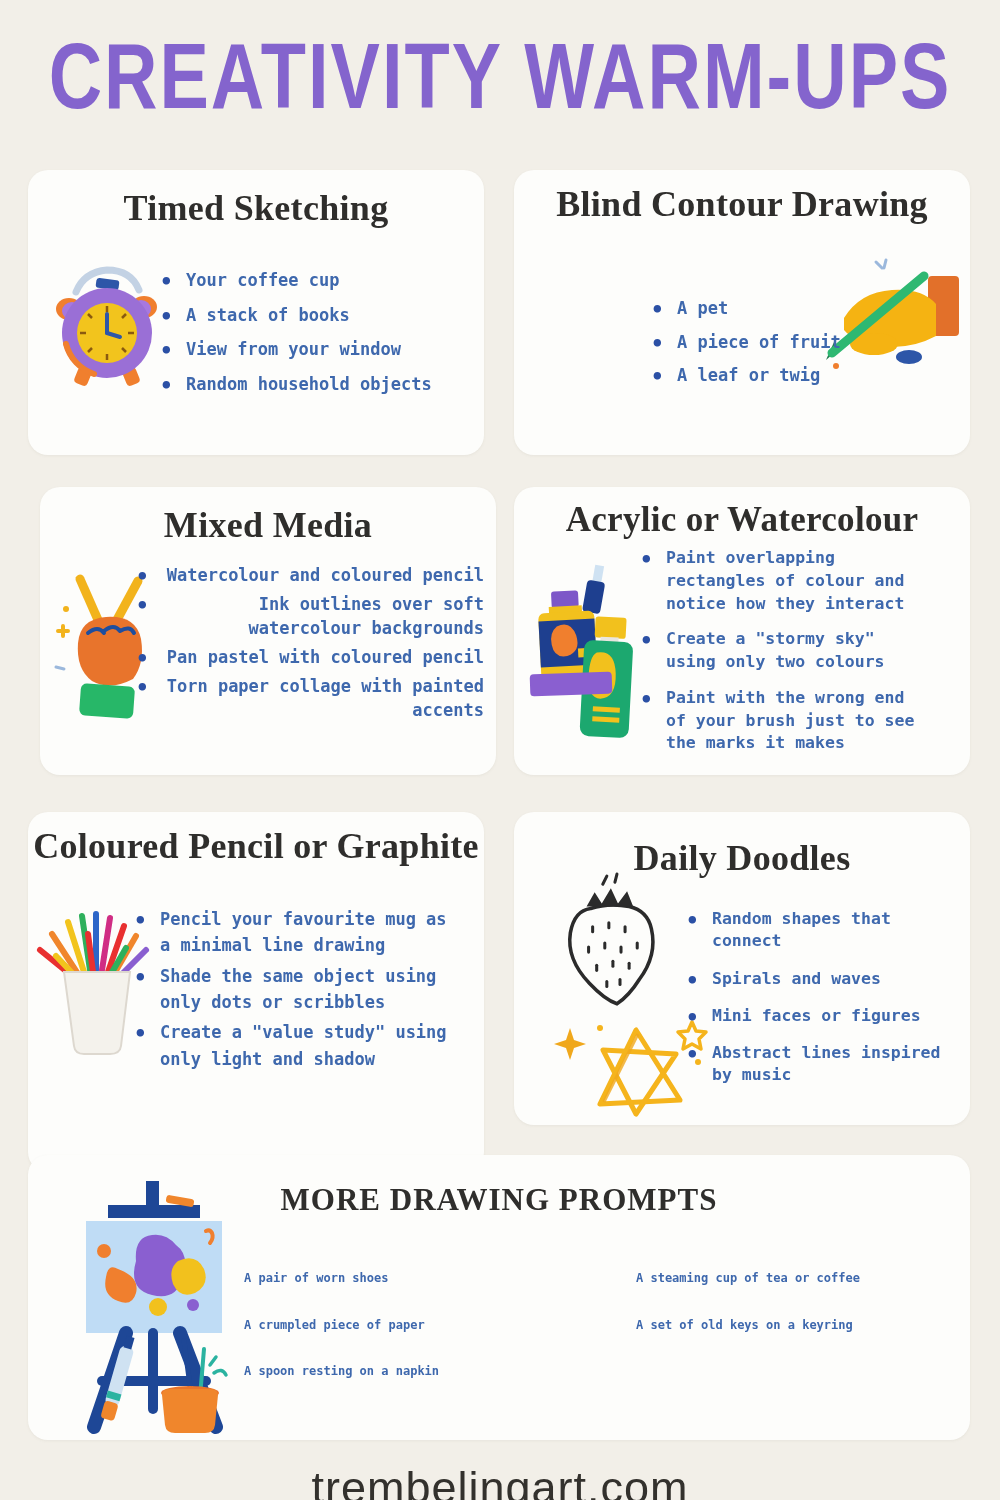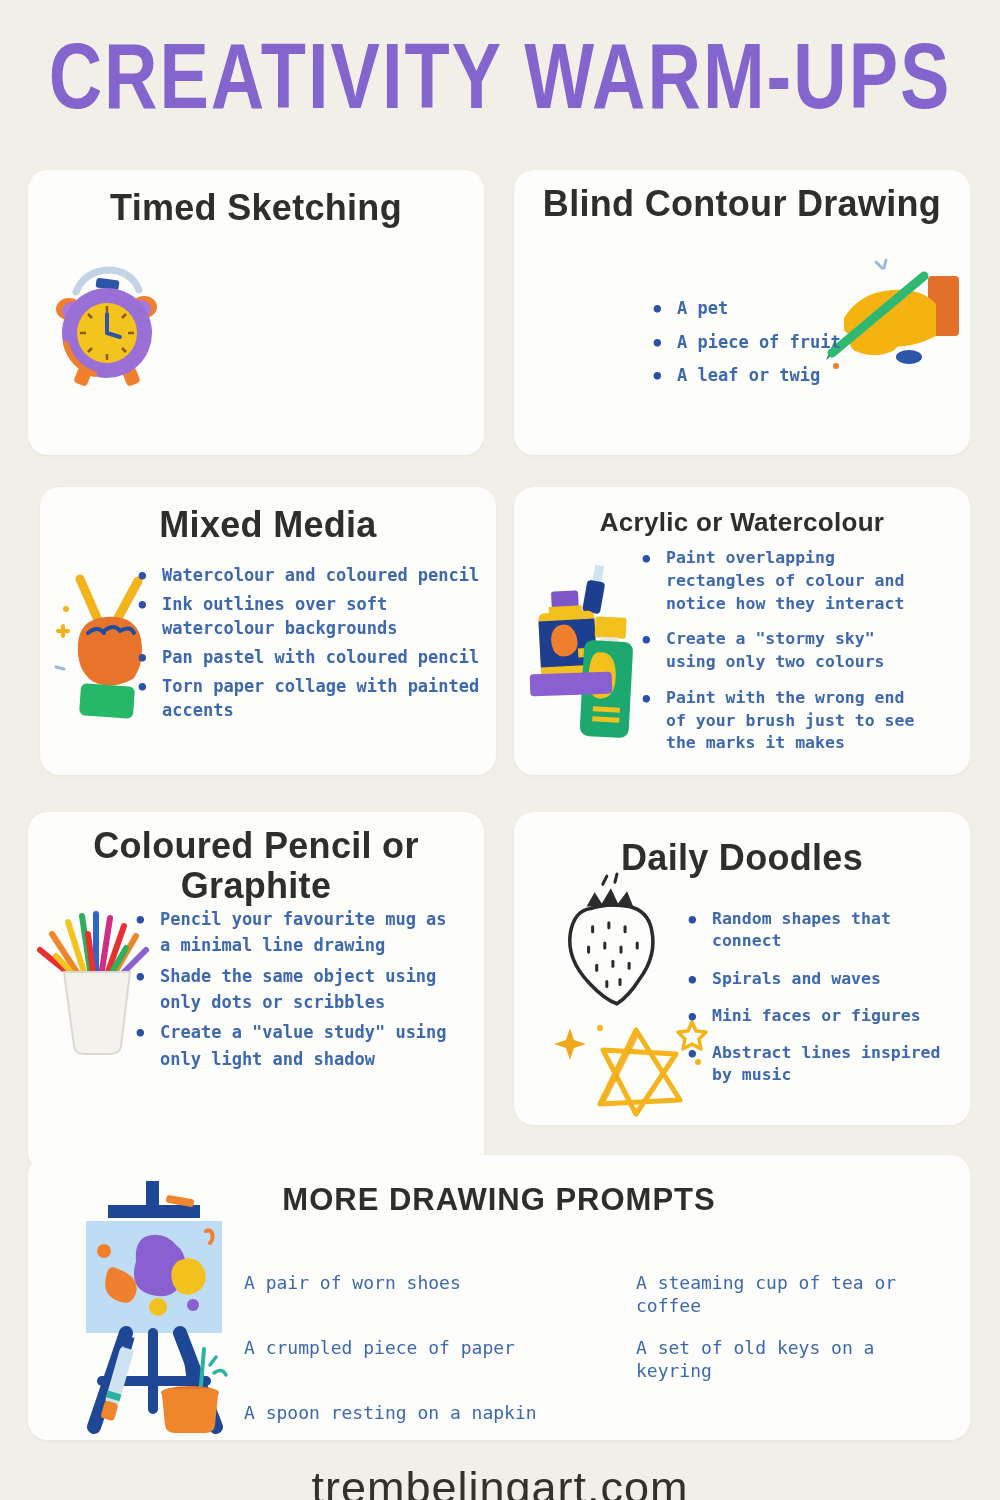--- a/index.html
+++ b/index.html
@@ -12,21 +12,21 @@
     position:absolute;top:22px;left:0;width:1000px;margin:0;text-align:center;
     font-size:74px;font-weight:800;letter-spacing:2px;color:var(--title,#8464cd);
     transform:scaleY(1.26);transform-origin:top center;white-space:nowrap;
   }
   .card{
     position:absolute;background:var(--card,#fdfdfb);border-radius:20px;overflow:hidden;
     box-shadow:0 1px 3px rgba(120,110,90,0.08);
   }
   .card-title{
     margin:0;text-align:center;font-weight:700;color:var(--heading,#2f2e2c);
-    font-size:36px;line-height:1.12;letter-spacing:0.3px;
+    font-size:36px;line-height:1.12;letter-spacing:0.3px;font-family:Liberation Serif, serif;
   }
   .prompts{
     list-style:none;margin:0;padding:0;position:absolute;
     font-family:"DejaVu Sans Mono",monospace;font-weight:700;
     color:var(--bullet-text,#3e68ad);font-size:17px;
   }
   .prompts li{position:relative;padding-left:30px;line-height:1.5;margin-bottom:7px;}
   .prompts li::before{
     content:"\2022";position:absolute;left:4px;top:-1px;font-size:21px;
     color:var(--bullet-dot,#2b50a5);
@@ -36,49 +36,49 @@
   .c1{left:28px;top:170px;width:456px;height:285px;}
   .c2{left:514px;top:170px;width:456px;height:285px;}
   .c3{left:40px;top:487px;width:456px;height:288px;}
   .c4{left:514px;top:487px;width:456px;height:288px;}
   .c5{left:28px;top:812px;width:456px;height:360px;}
   .c6{left:514px;top:812px;width:456px;height:313px;}
   .c7{left:28px;top:1155px;width:942px;height:285px;}
   .c1 .card-title{padding-top:18px;}
   .c2 .card-title{padding-top:14px;}
   .c3 .card-title{padding-top:18px;}
-  .c4 .card-title{padding-top:21px;font-size:26px;}
+  .c4 .card-title{padding-top:13px;font-size:35px;}
   .c5 .card-title{padding-top:14px;}
   .c6 .card-title{padding-top:26px;}
   .c7 .card-title{padding-top:28px;font-size:31px;letter-spacing:1px;}
   .c1 .prompts{left:128px;top:98px;width:330px;}
   .c1 .prompts li{margin-bottom:9px;}
   .c2 .prompts{left:133px;top:126px;width:250px;}
   .c2 .prompts li{margin-bottom:8px;}
-  .c3 .prompts{left:92px;top:76px;width:352px;}
+  .c3 .prompts{left:92px;top:76px;width:352px;text-align:right;}
   .c3 .prompts li{line-height:1.45;margin-bottom:4px;}
   .c4 .prompts{left:122px;top:60px;width:292px;font-size:16.5px;}
   .c4 .prompts li{line-height:1.38;margin-bottom:13px;}
   .c5 .prompts{left:102px;top:94px;width:322px;}
   .c5 .prompts li{line-height:1.55;margin-bottom:4px;}
   .c6 .prompts{left:168px;top:96px;width:272px;font-size:16.5px;}
   .c6 .prompts li{line-height:1.35;margin-bottom:15px;}
   .c1 .icon{left:18px;top:86px;width:122px;height:134px;}
   .c2 .icon{left:302px;top:86px;width:150px;height:118px;}
   .c3 .icon{left:10px;top:84px;width:108px;height:156px;}
   .c4 .icon{left:6px;top:68px;width:122px;height:186px;}
   .c5 .icon{left:0px;top:78px;width:140px;height:174px;}
   .c6 .icon-straw{left:30px;top:56px;width:152px;height:150px;}
   .c6 .icon-stars{left:34px;top:202px;width:175px;height:108px;}
   .c7 .icon{left:36px;top:22px;width:176px;height:258px;}
   .more-grid{
     position:absolute;left:216px;top:116px;width:712px;
-    display:grid;grid-template-columns:392px auto;row-gap:18px;
-    font-family:"DejaVu Sans Mono",monospace;font-weight:400;
-    color:var(--bullet-text,#3e68ad);font-size:18px;line-height:1.3;
+    display:grid;grid-template-columns:392px auto;row-gap:31px;
+    font-family:"DejaVu Sans Mono",monospace;font-weight:700;
+    color:var(--bullet-text,#3e68ad);font-size:12px;line-height:1.3;
   }
   .footer{
     position:absolute;top:1462px;left:0;width:1000px;text-align:center;
     font-size:45px;font-weight:500;letter-spacing:1px;color:var(--footer-text,#33312d);
   }
 </style>
 </head>
 <body>
 
 <h1 class="title">CREATIVITY WARM-UPS</h1>
@@ -103,20 +103,26 @@
         <path d="M34 77 L40 77"></path>
         <path d="M82 77 L88 77"></path>
       <path d="M42 58 L46 62"></path>
         <path d="M80 58 L76 62"></path>
         <path d="M42 96 L46 92"></path>
         <path d="M80 96 L76 92"></path>
     </g>
     <path d="M61 77 L61 58" stroke="#2d56a8" stroke-width="4" stroke-linecap="round"></path>
     <path d="M61 77 L74 81" stroke="#2d56a8" stroke-width="4" stroke-linecap="round"></path>
   </svg>
+  <ul class="prompts">
+    <li>Your coffee cup</li>
+    <li>A stack of books</li>
+    <li>View from your window</li>
+    <li>Random household objects</li>
+  </ul>
 </section>
 
 <section class="card c2">
   <h2 class="card-title">Blind Contour Drawing</h2>
   <svg class="icon" viewBox="0 0 150 118">
     <rect x="112" y="20" width="31" height="60" rx="4" fill="#e2702a"></rect>
     <path d="M28 62 Q44 36 76 34 Q106 32 120 48 L120 80 Q94 94 64 90 Q38 86 28 74 Z" fill="#f5b312"></path>
     <ellipse cx="58" cy="88" rx="24" ry="11" fill="#f5b312"></ellipse>
     <polygon points="10,104 24,92 18,86" fill="#1f7a4d"></polygon>
     <line x1="16" y1="97" x2="108" y2="20" stroke="#2eb872" stroke-width="9" stroke-linecap="round"></line>

